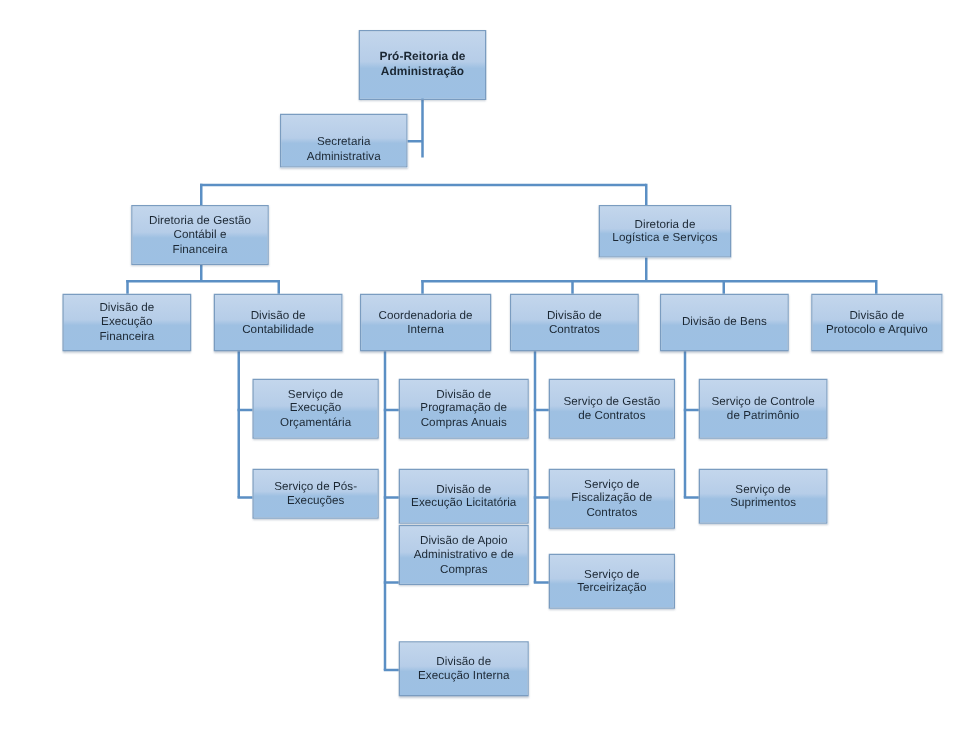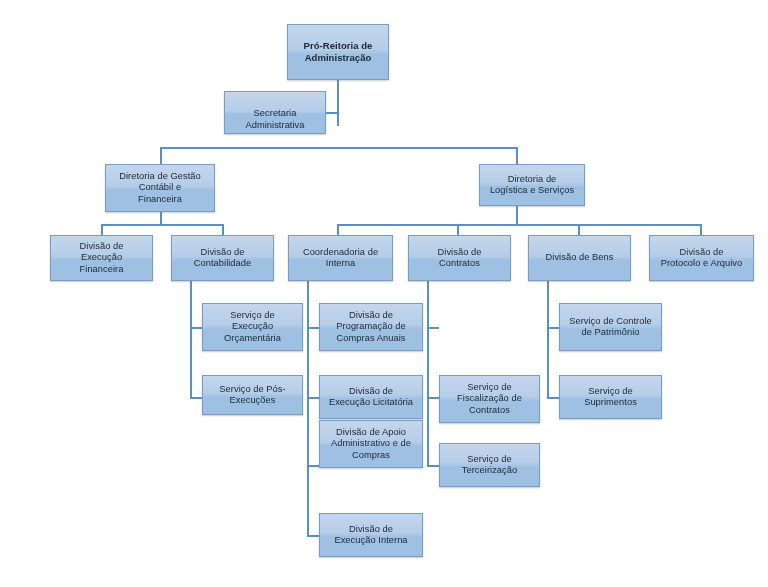--- a/index.html
+++ b/index.html
@@ -172,20 +172,24 @@
     <span class="label">Divisão de Apoio
 Administrativo e de
 Compras</span>
   </div>
 
   <div class="node" style="left:319px; top:513px; width:104px; height:44px;">
     <span class="label">Divisão de
 Execução Interna</span>
   </div>
 
+  <div class="node" style="left:439px; top:303px; width:101px; height:48px;">
+    <span class="label">Serviço de Gestão
+de Contratos</span>
+  </div>
 
   <div class="node" style="left:439px; top:375px; width:101px; height:48px;">
     <span class="label">Serviço de
 Fiscalização de
 Contratos</span>
   </div>
 
   <div class="node" style="left:439px; top:443px; width:101px; height:44px;">
     <span class="label">Serviço de
 Terceirização</span>

